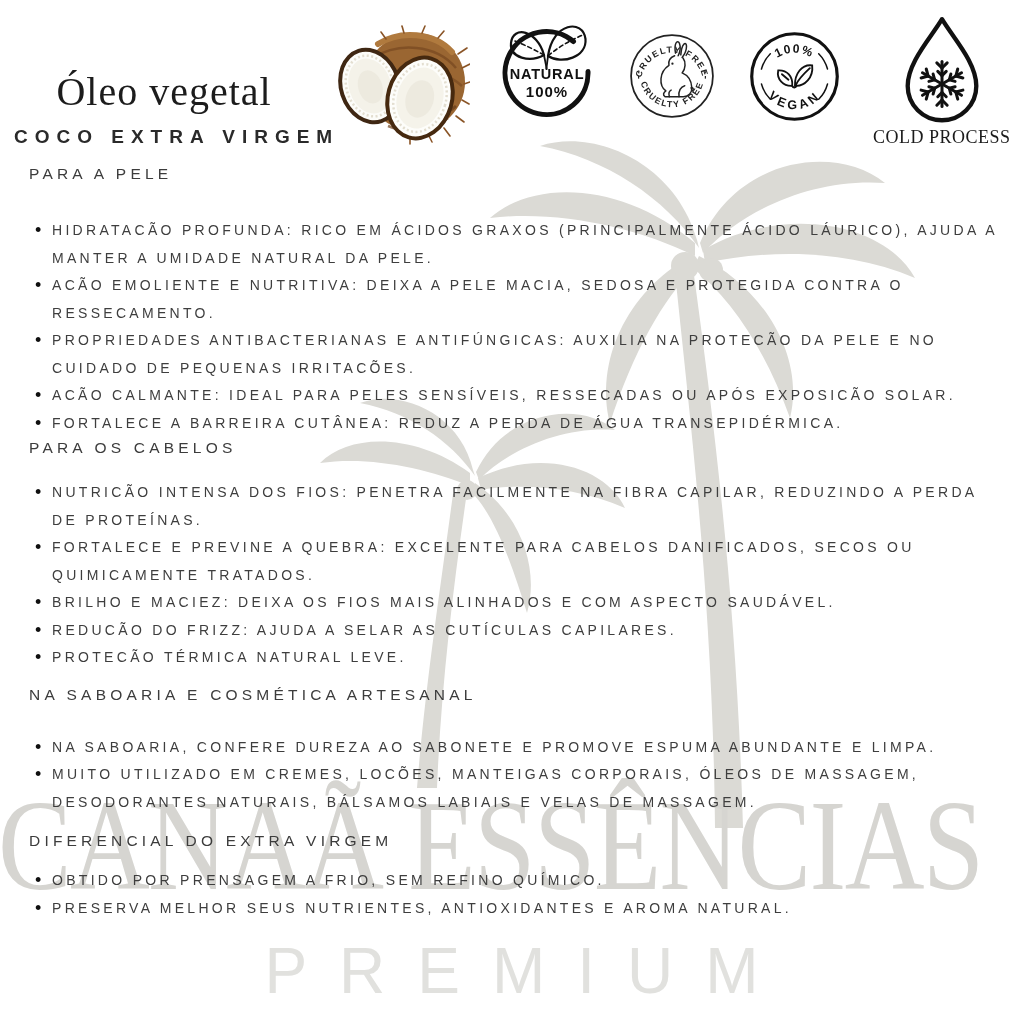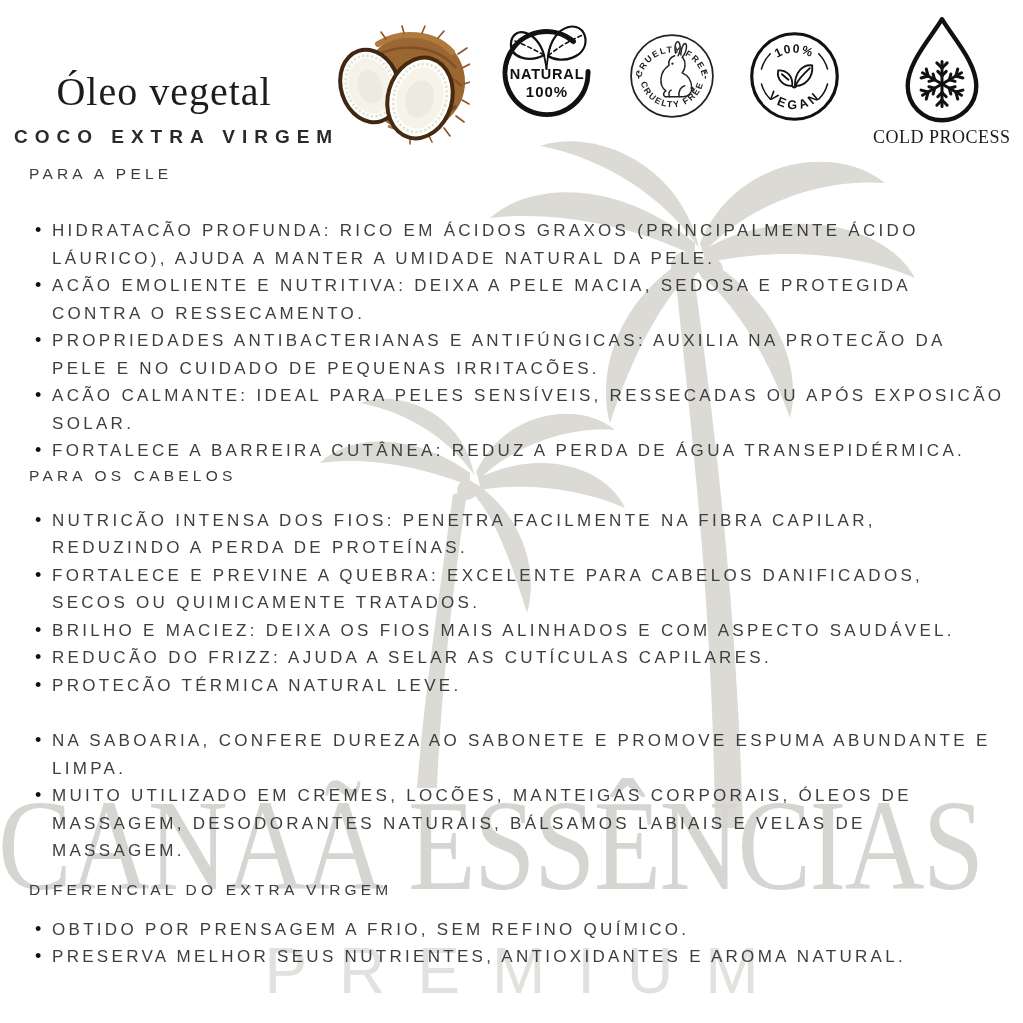--- a/index.html
+++ b/index.html
@@ -26,21 +26,21 @@
   .coconut{width:152px;height:124px;margin-left:4px;flex:none;}
   .badges{display:flex;align-items:flex-start;margin-left:26px;gap:32px;flex:none;}
   .badge-natural{width:100px;height:110px;margin-top:4px;}
   .badge-cruelty{width:88px;height:88px;margin-top:24px;}
   .badge-vegan{width:93px;height:93px;margin-top:22px;}
   .cold-wrap{display:flex;flex-direction:column;align-items:center;margin-top:4px;}
   .badge-cold{width:94px;height:114px;}
   .cold-label{font-family:"Liberation Serif",serif;font-size:18px;color:#1b1b1b;margin-top:1px;letter-spacing:0.5px;white-space:nowrap;}
   h2{font-size:15.5px;font-weight:400;letter-spacing:4.2px;color:#3c3c3c;margin:15px;line-height:22px;}
   ul{list-style:none;margin:0;padding:0;}
-  li{position:relative;padding-left:38px;font-size:17px;letter-spacing:3.3px;line-height:27.5px;color:#3e3e3e;}
+  li{position:relative;padding-left:38px;font-size:14px;letter-spacing:3.3px;line-height:27.5px;color:#3e3e3e;}
   li::before{content:"\2022";position:absolute;left:21px;top:0;color:#101010;font-size:18px;}
   .sec-pele ul{margin-top:32px;}
   .sec-cabelos h2{margin-top:0;}
   .sec-cabelos ul{margin-top:20px;}
   .sec-saboaria h2{margin-top:12px;}
   .sec-saboaria ul{margin-top:28px;}
   .sec-diferencial h2{margin-top:14px;}
   .sec-diferencial ul{margin-top:2px;}
 </style>
 </head>
@@ -234,20 +234,21 @@
       <ul>
         <li>NUTRICÃO INTENSA DOS FIOS: PENETRA FACILMENTE NA FIBRA CAPILAR, REDUZINDO A PERDA DE PROTEÍNAS.</li>
         <li>FORTALECE E PREVINE A QUEBRA: EXCELENTE PARA CABELOS DANIFICADOS, SECOS OU QUIMICAMENTE TRATADOS.</li>
         <li>BRILHO E MACIEZ: DEIXA OS FIOS MAIS ALINHADOS E COM ASPECTO SAUDÁVEL.</li>
         <li>REDUCÃO DO FRIZZ: AJUDA A SELAR AS CUTÍCULAS CAPILARES.</li>
         <li>PROTECÃO TÉRMICA NATURAL LEVE.</li>
       </ul>
     </section>
 
     <section class="sec-saboaria">
+      <h2>NA SABOARIA E COSMÉTICA ARTESANAL</h2>
       <ul>
         <li>NA SABOARIA, CONFERE DUREZA AO SABONETE E PROMOVE ESPUMA ABUNDANTE E LIMPA.</li>
         <li>MUITO UTILIZADO EM CREMES, LOCÕES, MANTEIGAS CORPORAIS, ÓLEOS DE MASSAGEM, DESODORANTES NATURAIS, BÁLSAMOS LABIAIS E VELAS DE MASSAGEM.</li>
       </ul>
     </section>
 
     <section class="sec-diferencial">
       <h2>DIFERENCIAL DO EXTRA VIRGEM</h2>
       <ul>
         <li>OBTIDO POR PRENSAGEM A FRIO, SEM REFINO QUÍMICO.</li>

